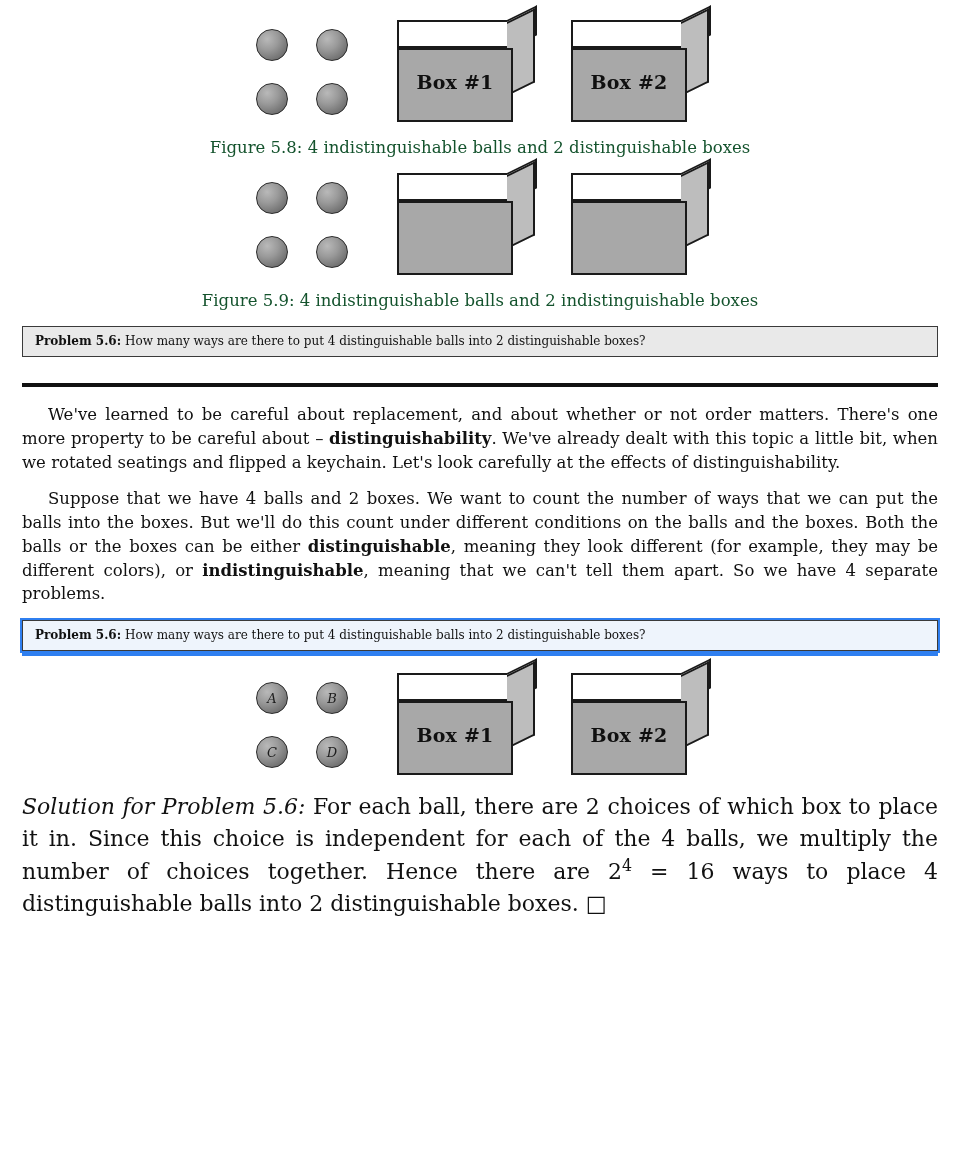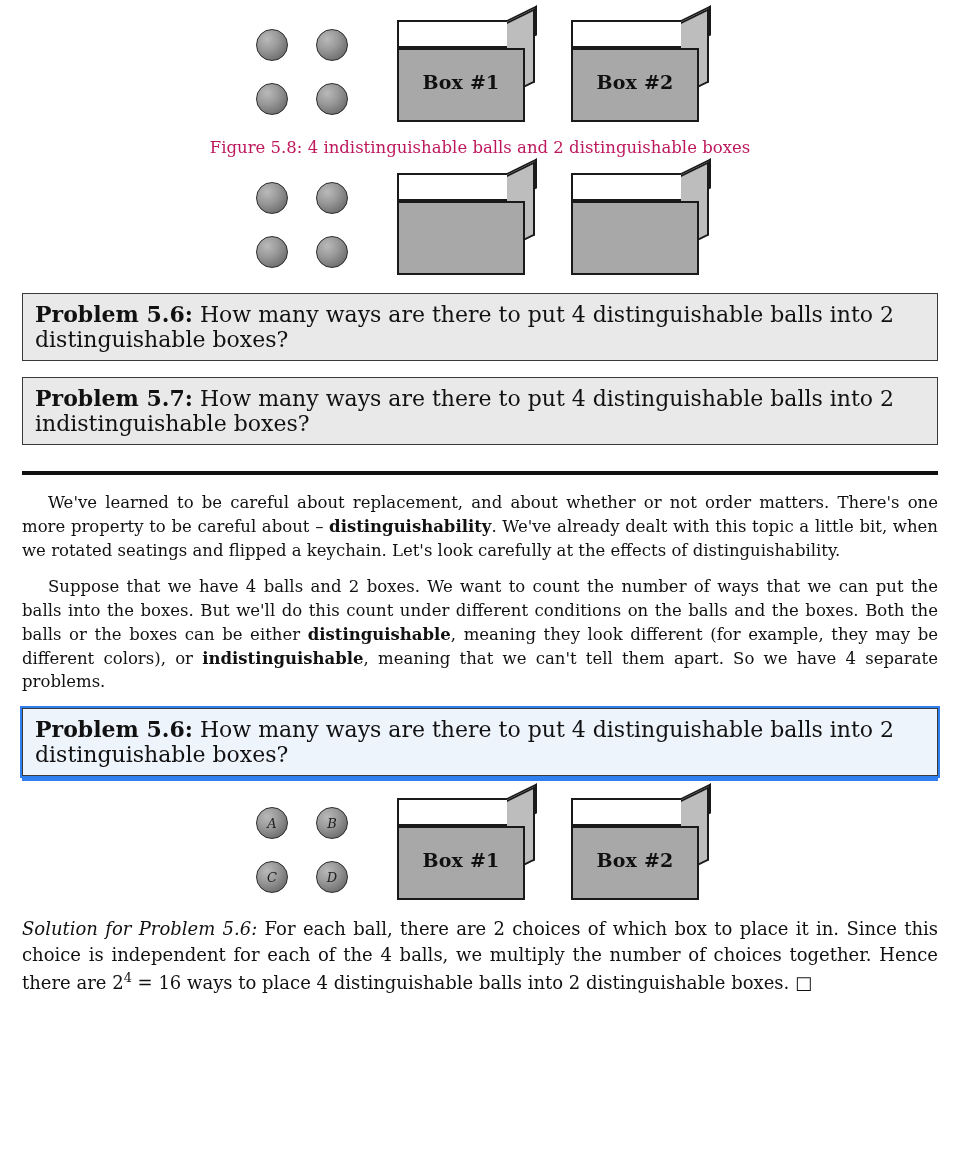--- a/index.html
+++ b/index.html
@@ -57,21 +57,21 @@
   
   .box {
     position: relative;
     width: 140px;
     height: 104px;
   }
   .box .front {
     position: absolute;
     left: 0;
     top: 28px;
-    width: 128px;
+    width: 116px;
     height: 74px;
     background: #a8a8a8;
     border: 2px solid #1a1a1a;
     box-sizing: border-box;
     display: flex;
     align-items: center;
     justify-content: center;
   }
   .box .front .box-label {
     font-family: "DejaVu Serif", serif;
@@ -115,29 +115,29 @@
     border-top: 2px solid #1a1a1a;
     box-sizing: border-box;
     transform: skewY(-26deg);
     transform-origin: left top;
   }
 
   .fig-caption {
     text-align: center;
     font-size: 16.5px;
     margin-top: 14px;
-    color: #be185d;
+    color: #14532d;
   }
 
   
   .problem {
     border: 1.4px solid #3a3a3a;
     background: #e9e9e9;
     padding: 7px 12px 8px 12px;
-    font-size: 22px;
+    font-size: 12px;
     box-sizing: border-box;
   }
   .problem .ptitle {
     font-weight: bold;
   }
   .problem.highlight {
     background: #eef4fc;
     border: 1.4px solid #3a3a3a;
     box-shadow: 0 5px 0 0 #2f7ff0, 0 0 0 2px #2f7ff0;
     position: relative;
@@ -164,21 +164,21 @@
     font-size: 16.5px;
     line-height: 1.45;
     text-align: justify;
   }
   .body-text p {
     margin: 12px 0 12px 0;
     text-indent: 26px;
   }
   .solution {
     margin: 14px 22px 0 22px;
-    font-size: 18px;
+    font-size: 22px;
     line-height: 1.45;
     text-align: justify;
   }
   .solution .sol-head {
     font-style: italic;
   }
   sup { font-size: 0.72em; }
   .qed { font-family: "DejaVu Sans", sans-serif; }
 </style>
 </head>
@@ -232,30 +232,27 @@
       </div>
       <div class="box">
         <div class="top"></div>
         <div class="top-right"></div>
         <div class="side"></div>
         <div class="front">
           <span class="box-label"></span>
         </div>
       </div>
     </div>
+    <div class="fig-caption">Figure 5.9: 4 indistinguishable balls and 2 indistinguishable boxes</div>
   </div>
 
   <div class="problem-list">
     <div class="problem">
       <span class="ptitle">Problem 5.6:</span>
       <span>How many ways are there to put 4 distinguishable balls into 2 distinguishable boxes?</span>
-    </div>
-    <div class="problem">
-      <span class="ptitle">Problem 5.7:</span>
-      <span>How many ways are there to put 4 distinguishable balls into 2 indistinguishable boxes?</span>
     </div>
   </div>
 
   <div class="divider"></div>
 
   <div class="body-text">
     <p><span>We've learned to be careful about replacement, and about whether or not order matters. There's one more property to be careful about – </span><strong>distinguishability</strong><span>. We've already dealt with this topic a little bit, when we rotated seatings and flipped a keychain. Let's look carefully at the effects of distinguishability.</span></p>
     <p><span>Suppose that we have 4 balls and 2 boxes. We want to count the number of ways that we can put the balls into the boxes. But we'll do this count under different conditions on the balls and the boxes. Both the balls or the boxes can be either </span><strong>distinguishable</strong><span>, meaning they look different (for example, they may be different colors), or </span><strong>indistinguishable</strong><span>, meaning that we can't tell them apart. So we have 4 separate problems.</span></p>
   </div>
 

